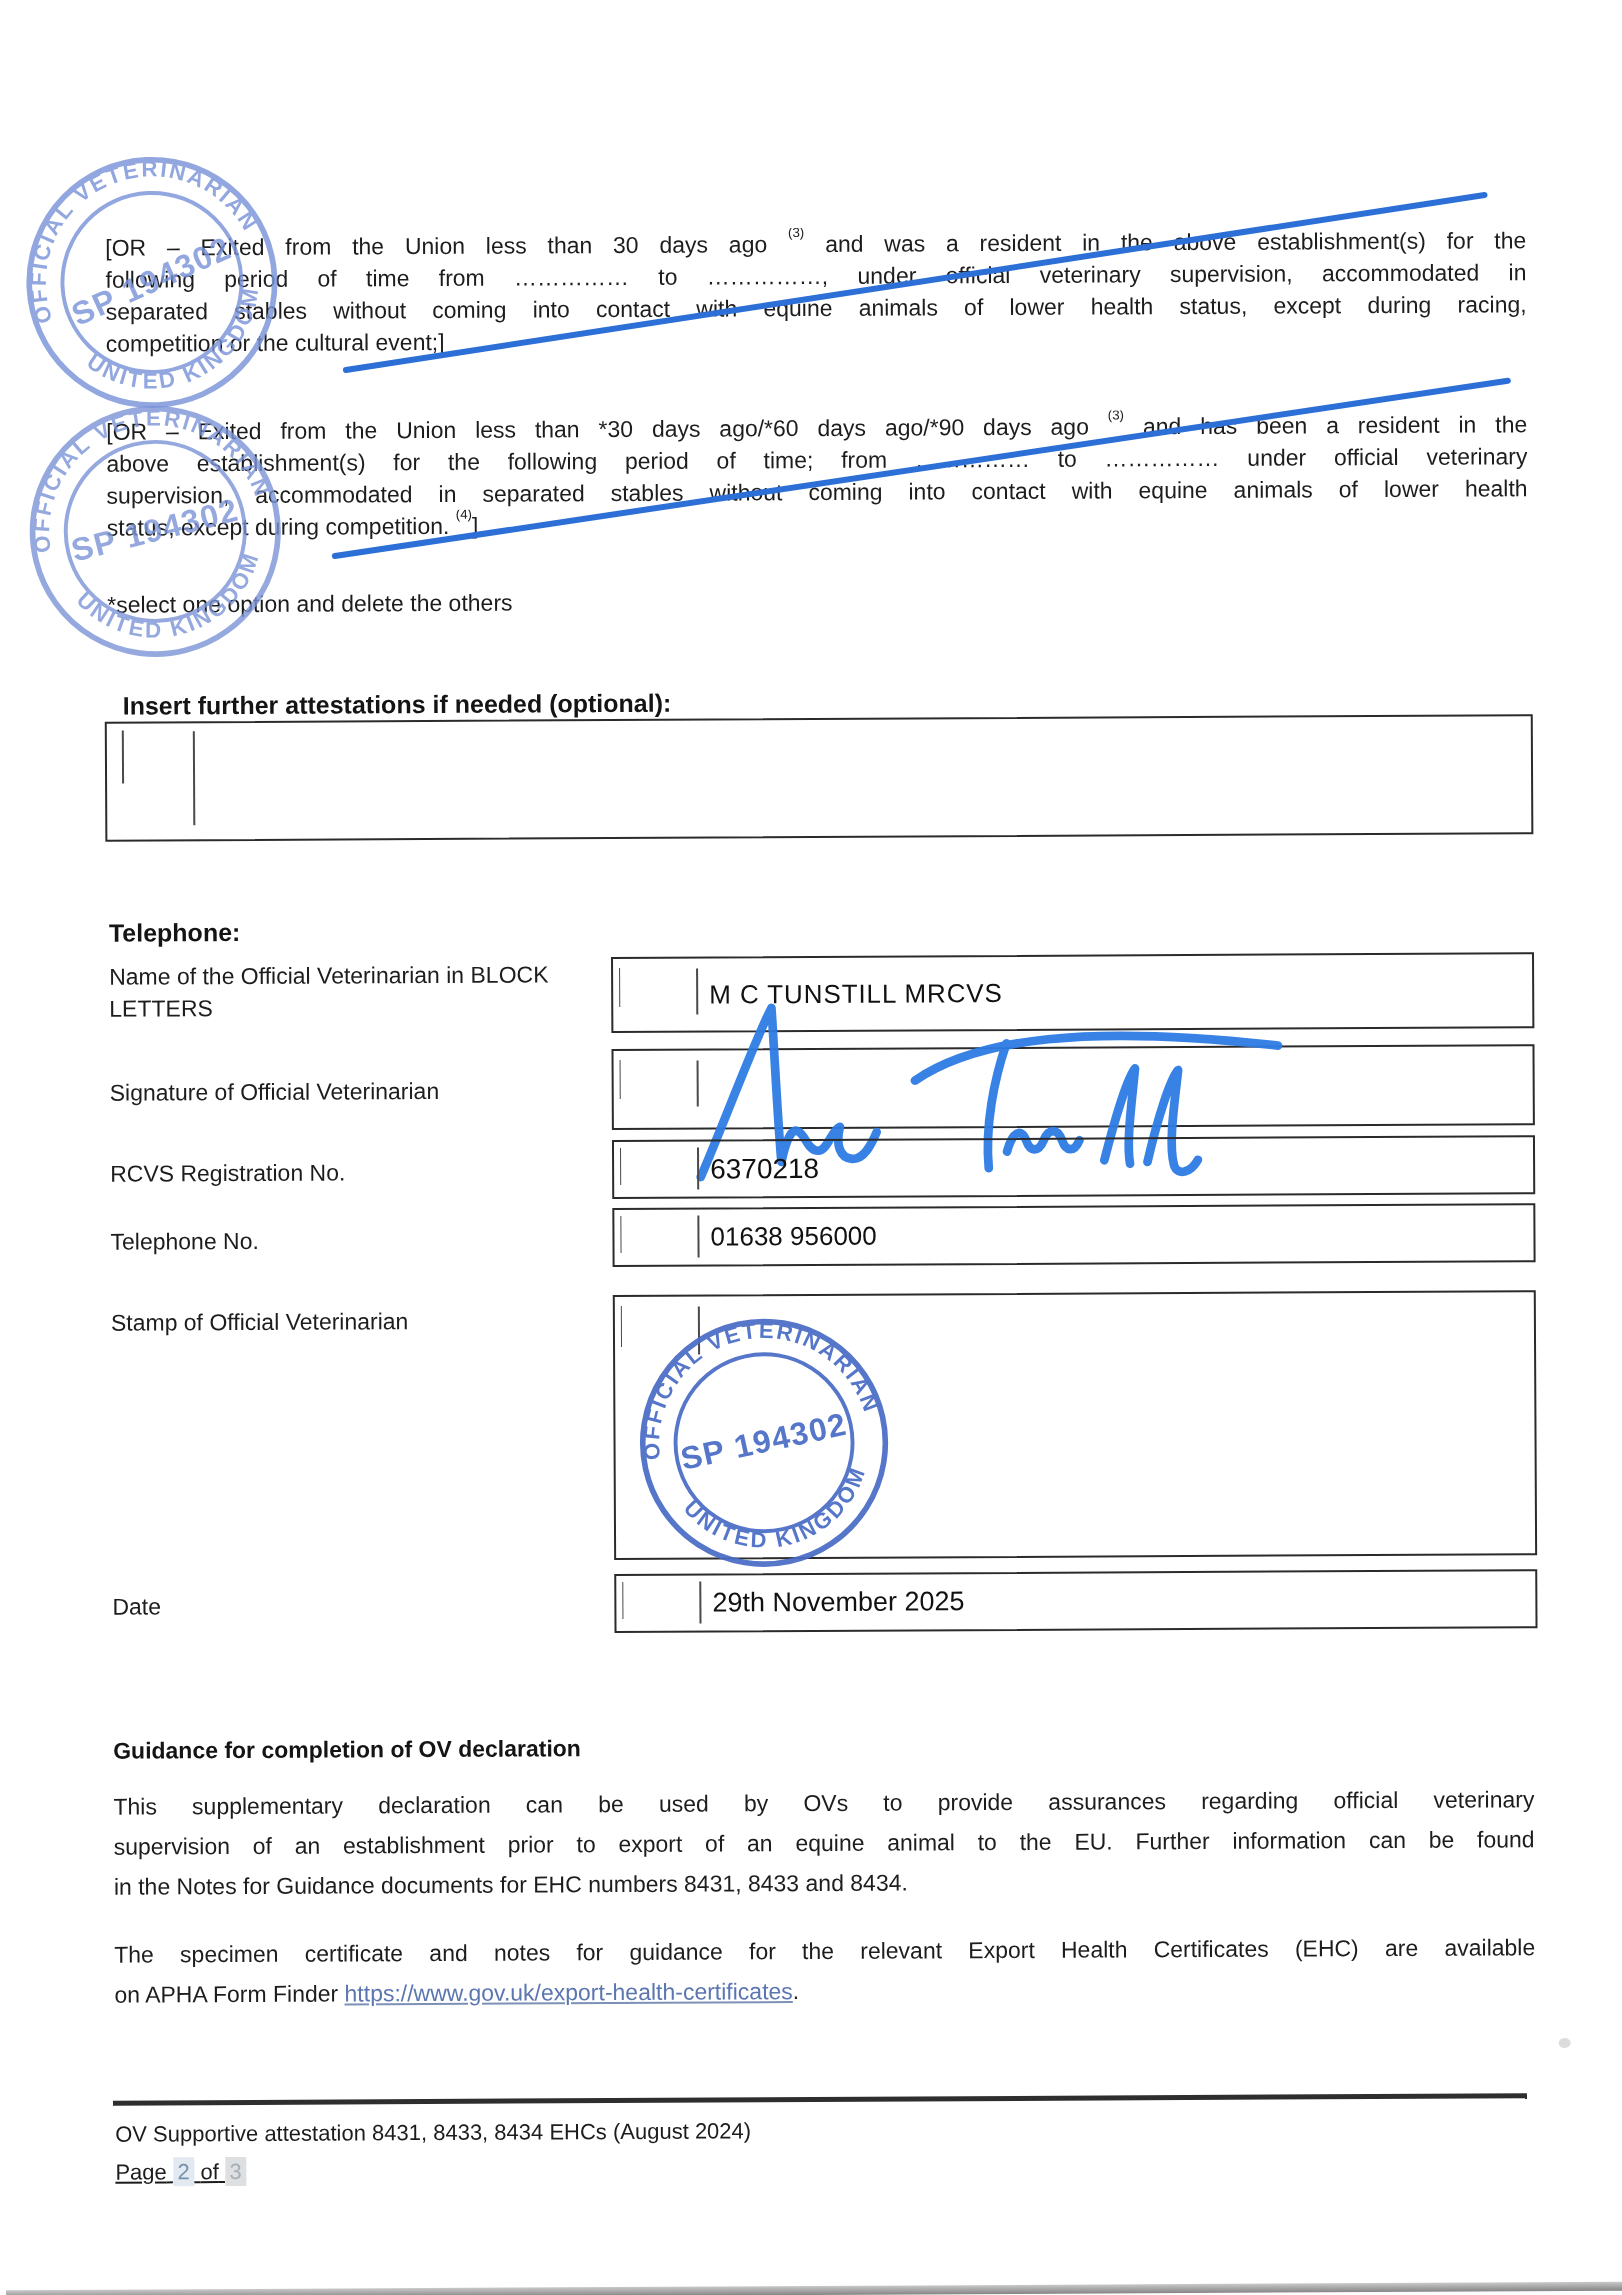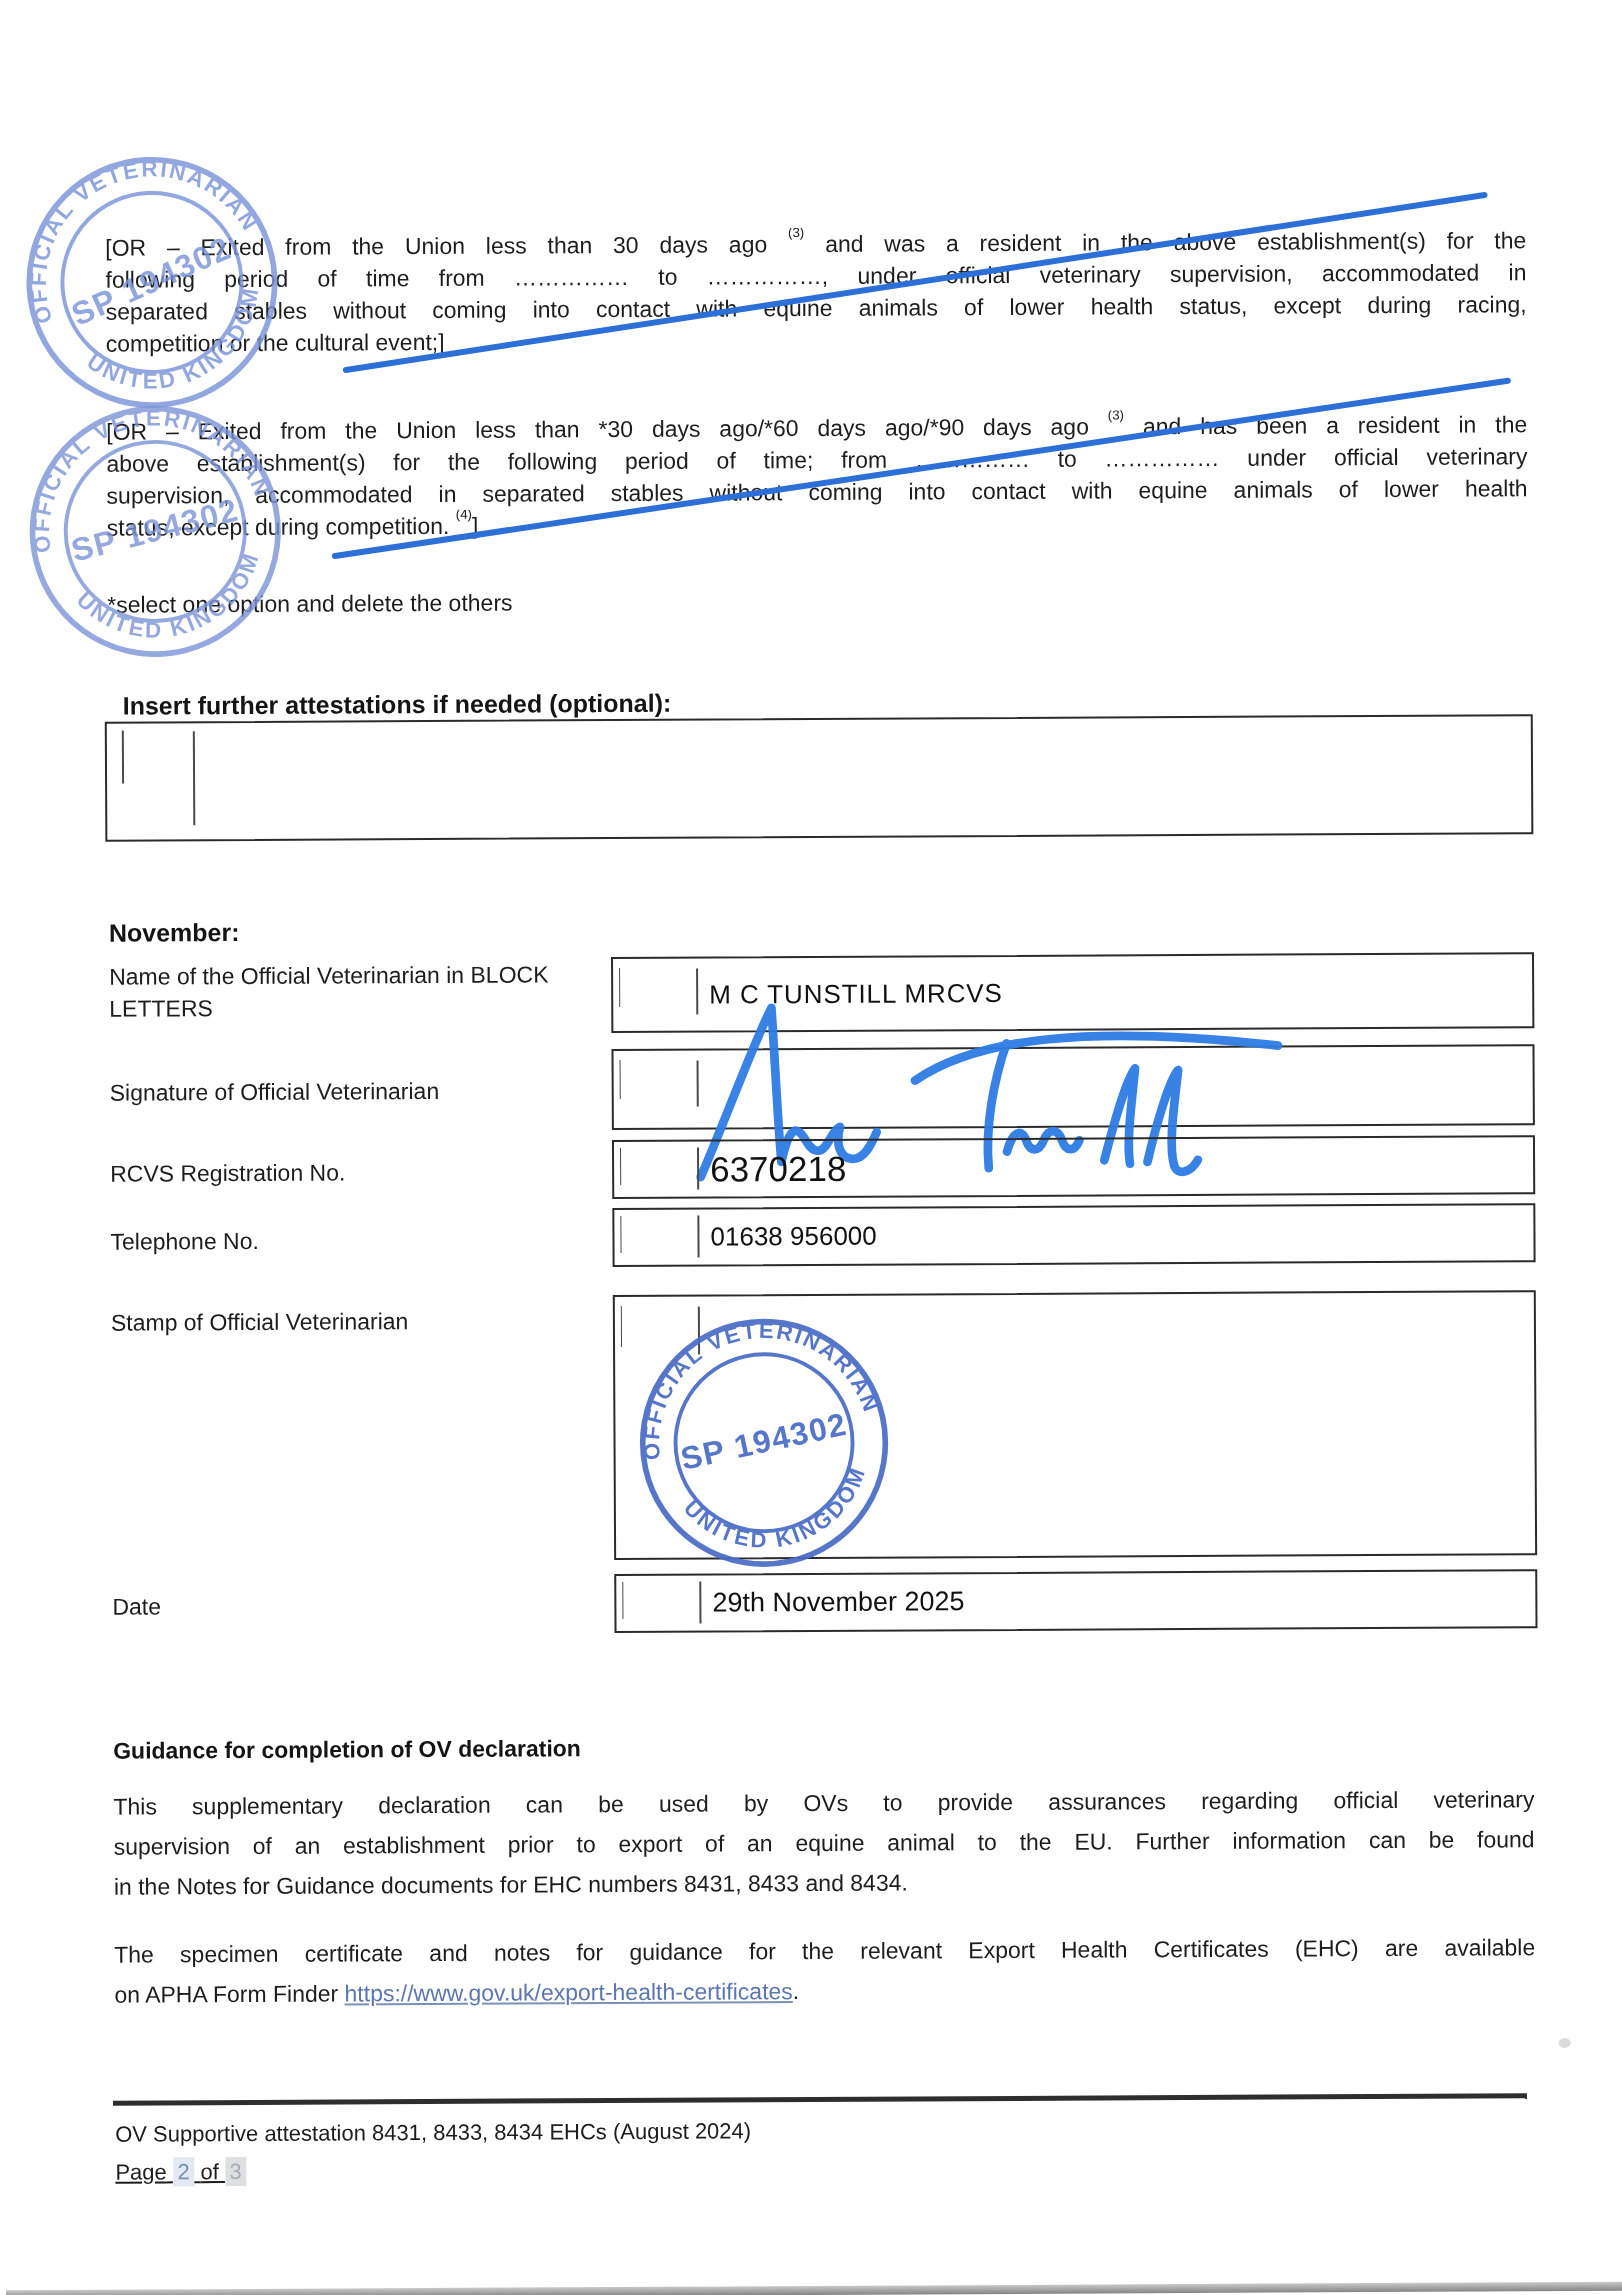--- a/index.html
+++ b/index.html
@@ -58,21 +58,21 @@
 
   <div class="abs" style="left:110px;top:585px;font-size:23px;line-height:32px;">*select one option and delete the others</div>
 
   <div class="abs h-bold" style="left:125px;top:688px;font-size:25px;">Insert further attestations if needed (optional):</div>
 
   <div class="fbox" style="left:107px;top:718px;width:1424px;height:116px;">
     <span class="tick" style="left:15px;top:7.3px;height:53px;"></span>
     <span class="tick" style="left:86px;top:8.3px;height:94px;"></span>
   </div>
 
-  <div class="abs h-bold" style="left:110px;top:915px;font-size:25px;">November:</div>
+  <div class="abs h-bold" style="left:110px;top:915px;font-size:25px;">Telephone:</div>
 
   <div class="flabel" style="left:110px;top:957px;width:473px;">Name of the Official Veterinarian in BLOCK LETTERS</div>
   <div class="fbox" style="left:612px;top:956px;width:919px;height:72px;">
     <span class="tick" style="left:5.5px;top:9.2px;height:39px;"></span>
     <span class="tick" style="left:83px;top:10px;height:46px;"></span>
     <div class="fvalue" style="left:96px;top:0;line-height:72px;font-size:26px;letter-spacing:0.9px;">M C TUNSTILL MRCVS</div>
   </div>
 
   <div class="flabel" style="left:110px;top:1073px;width:473px;">Signature of Official Veterinarian</div>
   <div class="fbox" style="left:612px;top:1048px;width:919px;height:77px;">
@@ -92,21 +92,21 @@
                C 397 161 407 160 412 174 C 416 186 425 188 431 174"></path>
       <path d="M 458 196 C 470 150 484 106 492 96 C 488 136 482 176 486 200"></path>
       <path d="M 505 198 C 516 152 530 108 539 98 C 534 140 528 180 534 202 C 538 214 552 210 560 196"></path>
     </g>
   </svg>
 
   <div class="flabel" style="left:110px;top:1154px;width:473px;">RCVS Registration No.</div>
   <div class="fbox" style="left:612px;top:1139px;width:919px;height:55px;">
     <span class="tick" style="left:5.5px;top:6.4px;height:37px;"></span>
     <span class="tick" style="left:83px;top:6.4px;height:42px;"></span>
-    <div class="fvalue" style="left:96px;top:0;line-height:55px;font-size:35px;">6370218</div>
+    <div class="fvalue" style="left:96px;top:0;line-height:55px;font-size:28px;">6370218</div>
   </div>
 
   <div class="flabel" style="left:110px;top:1222px;width:473px;">Telephone No.</div>
   <div class="fbox" style="left:612px;top:1207px;width:919px;height:55px;">
     <span class="tick" style="left:5.5px;top:6.4px;height:37px;"></span>
     <span class="tick" style="left:83px;top:6.4px;height:42px;"></span>
     <div class="fvalue" style="left:96px;top:0;line-height:55px;font-size:26px;">01638 956000</div>
   </div>
 
   <div class="flabel" style="left:110px;top:1303px;width:473px;">Stamp of Official Veterinarian</div>

